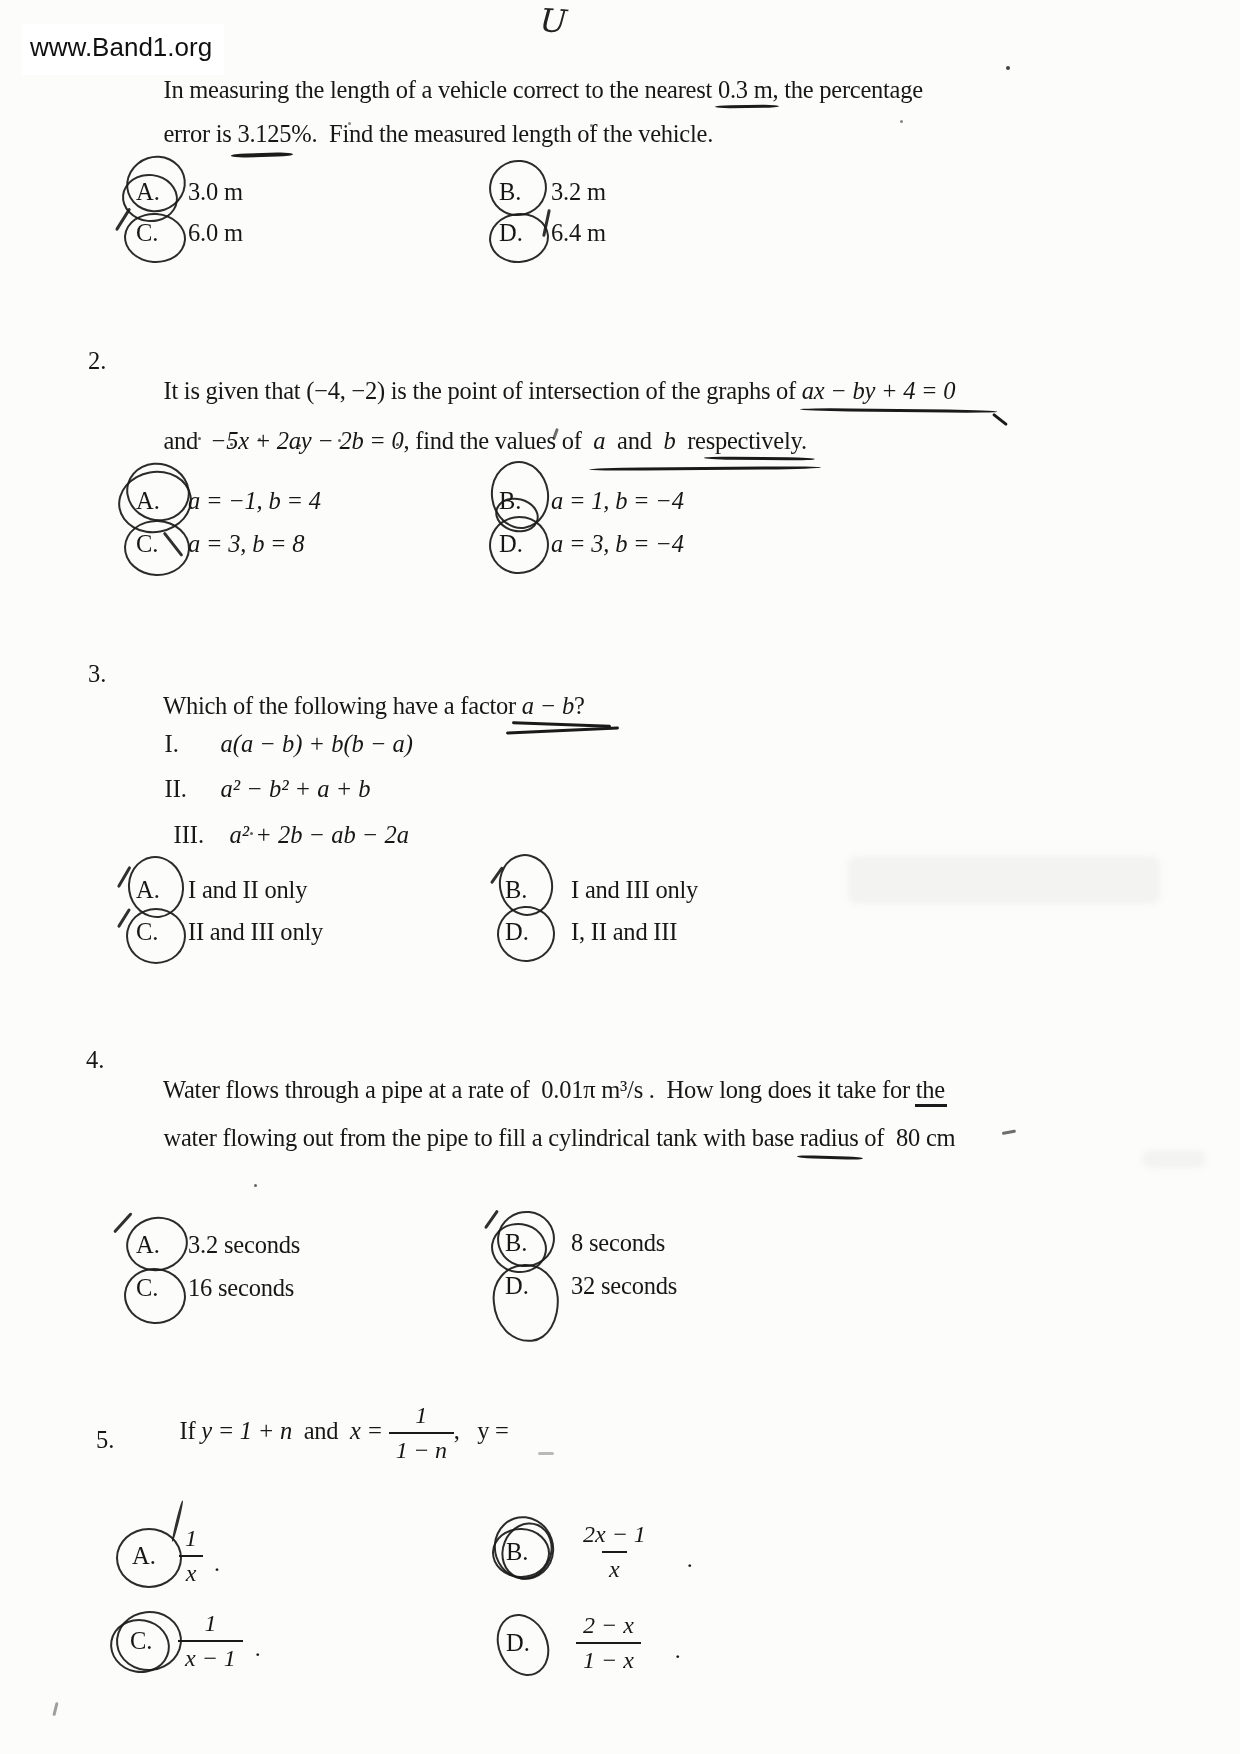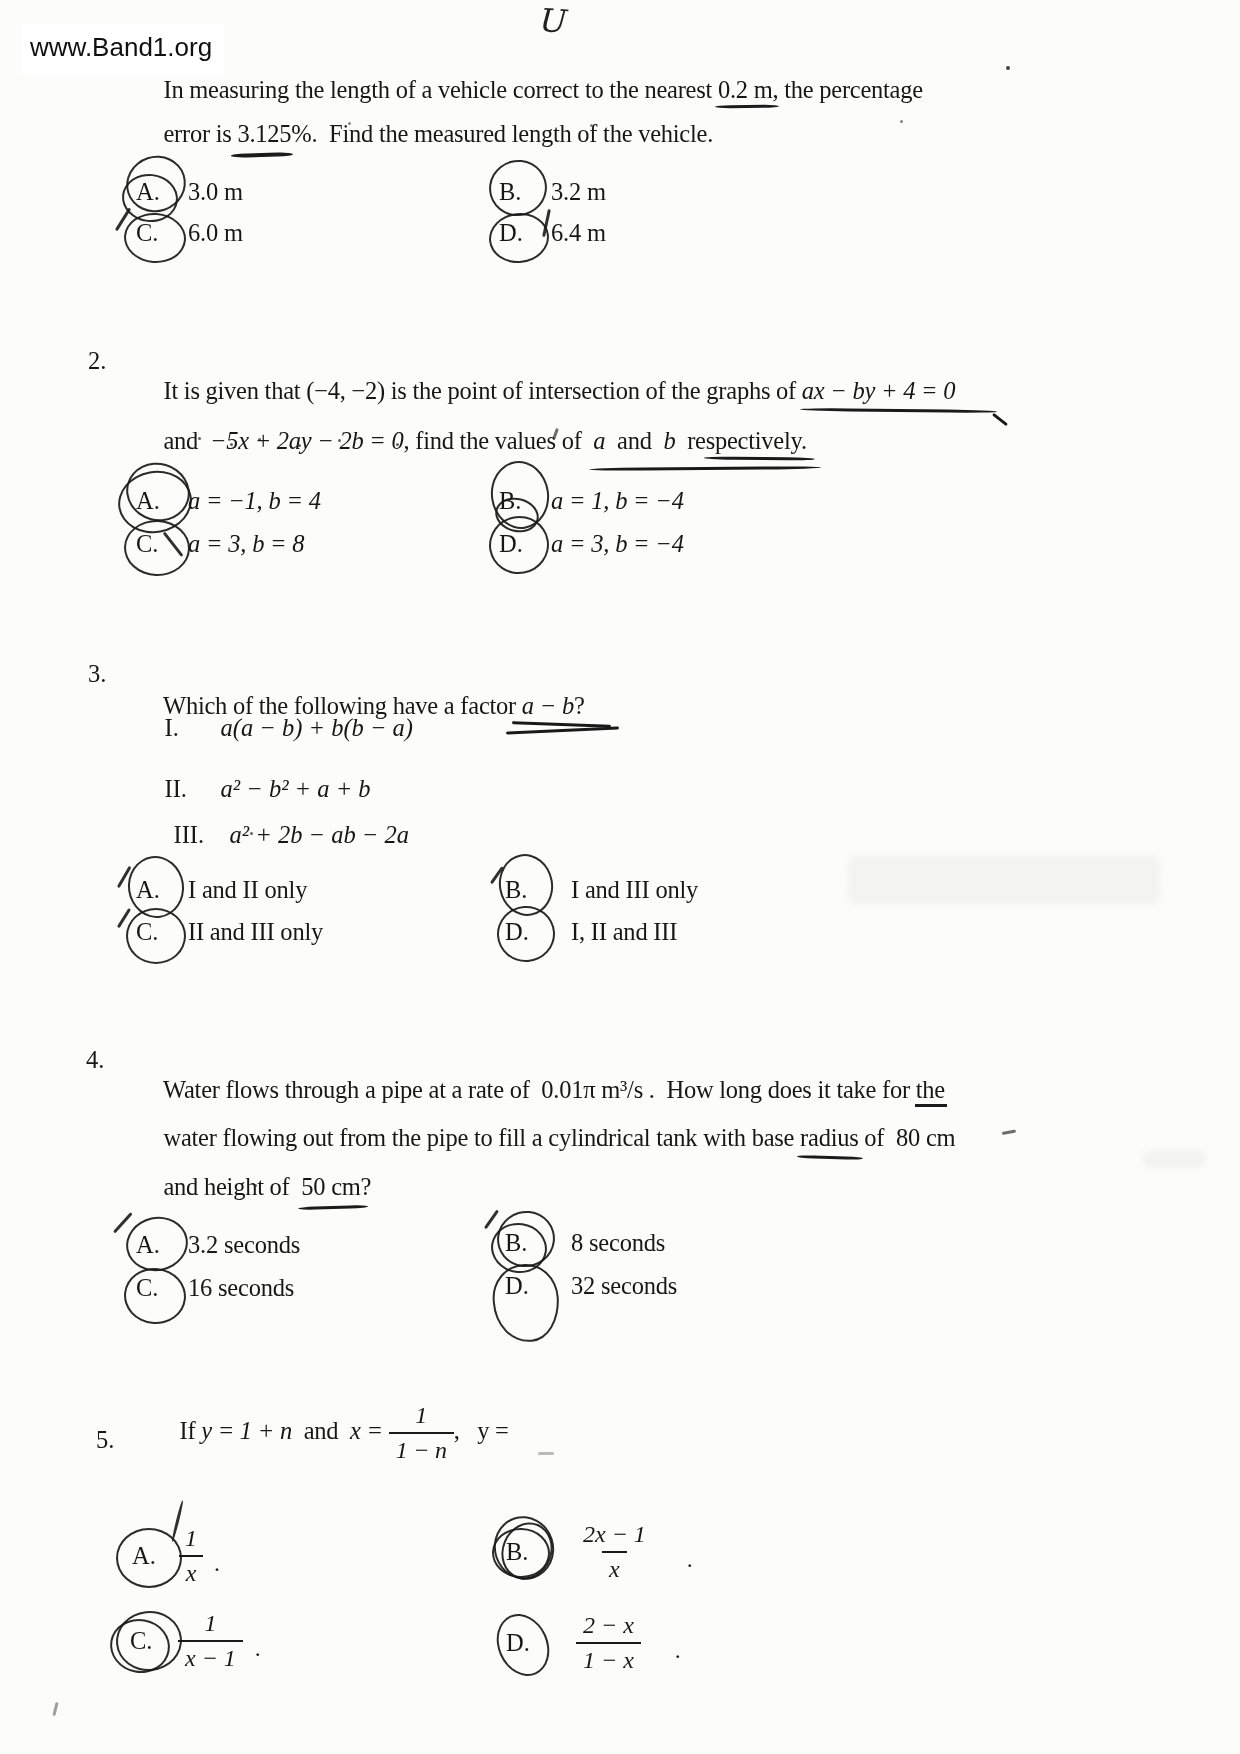--- a/index.html
+++ b/index.html
@@ -56,21 +56,21 @@
 <body>
 
 <div class="page">
 
   <span class="topmark">U</span>
   <div class="watermark">www.Band1.org</div>
   <i class="dot" style="left:1006px;top:66px;opacity:.85"></i>
 
   <span class="qnum" style="left:88px;top:46px">1.</span>
   <div class="q-line" style="left:140px;top:44px">
-    <span>In measuring the length of a vehicle correct to the nearest </span><span class="hand-u u-02m">0.2 m</span><span>, the percentage</span>
+    <span>In measuring the length of a vehicle correct to the nearest </span><span class="hand-u u-02m">0.3 m</span><span>, the percentage</span>
   </div>
   <div class="q-line" style="left:140px;top:88px">
     <span>error is </span><span class="hand-u u-3125">3.125</span><span>%.  Find the measured length of the vehicle.</span>
   </div>
   <i class="dot" style="left:348px;top:122px;width:3px;height:3px;opacity:.55"></i>
   <i class="dot" style="left:590px;top:124px;width:3px;height:3px;opacity:.55"></i>
   <i class="dot" style="left:900px;top:120px;width:3px;height:3px;opacity:.55"></i>
 
   <div class="opt" style="left:136px;top:178px">
     <i class="pen" style="left:-10px;top:-22px;width:56px;height:52px;transform:rotate(-18deg)"></i>
@@ -132,21 +132,21 @@
     <i class="pen" style="left:-10px;top:-14px;width:56px;height:54px;transform:rotate(-10deg)"></i>
     <i class="pen" style="left:-4px;top:-32px;width:40px;height:30px;transform:rotate(14deg)"></i>
     <span class="letter">D.</span>
     <span class="otext math">a = 3, b = −4</span>
   </div>
 
   <span class="qnum" style="left:88px;top:660px">3.</span>
   <div class="q-line" style="left:140px;top:660px">
     <span>Which of the following have a factor </span><span class="q3u"><span class="math">a − b</span><span>?</span></span>
   </div>
-  <div class="q3item" style="left:140px;top:686px">
+  <div class="q3item" style="left:140px;top:702px">
     <span class="ilabel">I.</span><span class="math">a(a − b) + b(b − a)</span>
   </div>
   <div class="q3item" style="left:140px;top:747px">
     <span class="ilabel">II.</span><span class="math">a² − b² + a + b</span>
   </div>
   <div class="q3item" style="left:149px;top:793px">
     <span class="ilabel">III.</span><span class="math">a² + 2b − ab − 2a</span>
   </div>
   <i class="dot" style="left:250px;top:832px;width:3px;height:3px;opacity:.7"></i>
   <i class="smudge" style="left:848px;top:856px;width:312px;height:48px"></i>
@@ -174,23 +174,20 @@
     <span class="letter">D.</span>
     <span class="otext">I, II and III</span>
   </div>
 
   <span class="qnum" style="left:86px;top:1046px">4.</span>
   <div class="q-line" style="left:140px;top:1044px">
     <span>Water flows through a pipe at a rate of  0.01π m³/s .  How long does it take for </span><span class="hand-u u-the">the</span><span></span>
   </div>
   <div class="q-line" style="left:140px;top:1092px">
     <span>water flowing out from the pipe to fill a cylindrical tank with base </span><span class="hand-u u-radius">radius</span><span> of  80 cm</span>
-  </div>
-  <div class="q-line" style="left:140px;top:1141px">
-    <span>and height of  </span><span class="hand-u u-50cm">50 cm</span><span>?</span>
   </div>
   <i class="tick" style="left:1002px;top:1132px;width:14px;transform:rotate(-10deg);opacity:.7"></i>
   <i class="dot" style="left:254px;top:1184px;width:3px;height:3px;opacity:.7"></i>
   <i class="smudge" style="left:1142px;top:1150px;width:64px;height:18px"></i>
 
   <div class="opt" style="left:136px;top:1231px">
     <i class="pen" style="left:-10px;top:-14px;width:58px;height:50px;transform:rotate(-12deg)"></i>
     <i class="tick" style="left:-22px;top:0px;width:26px;transform:rotate(-48deg)"></i>
     <span class="letter">A.</span>
     <span class="otext">3.2 seconds</span>

